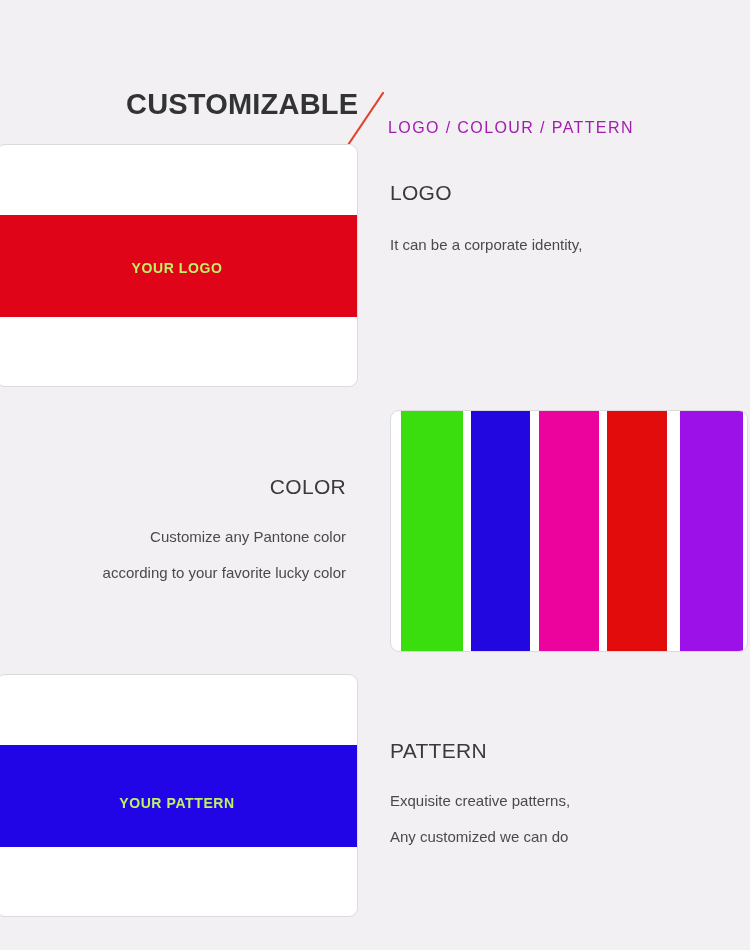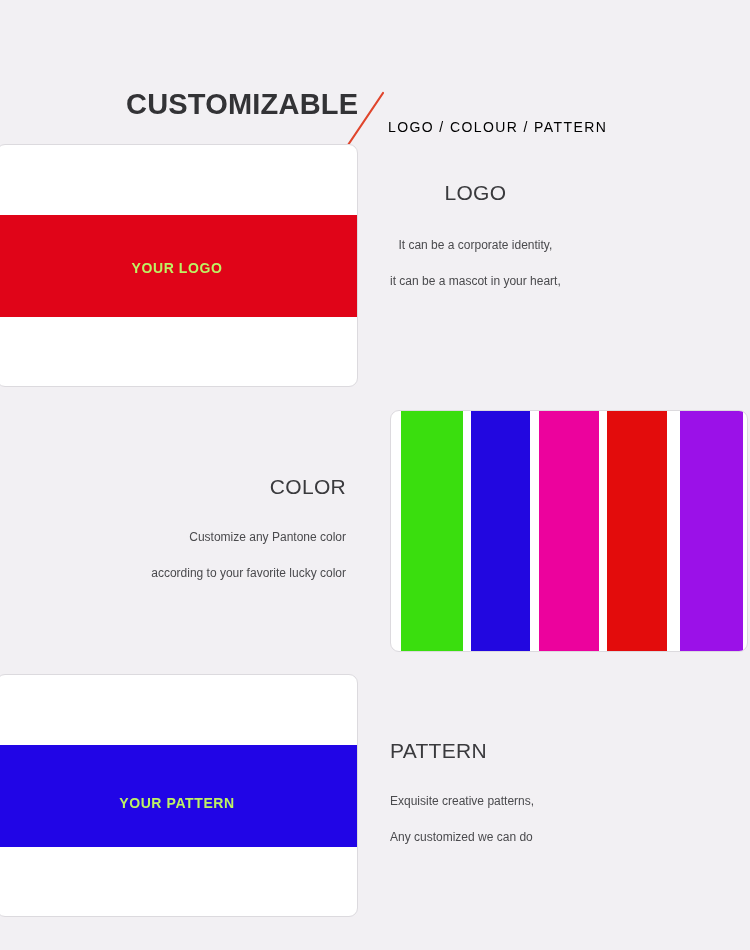--- a/index.html
+++ b/index.html
@@ -40,22 +40,22 @@
     left: 346px;
     top: 48px;
     width: 40px;
     height: 60px;
     pointer-events: none;
   }
   .header-subtitle {
     position: absolute;
     left: 388px;
     top: 80px;
-    font-size: 14px;
-    color: #000000;
+    font-size: 16px;
+    color: #a21caf;
     letter-spacing: 1.4px;
     white-space: nowrap;
     line-height: 1;
   }
 
   
   .mock-card {
     position: absolute;
     left: -4px;
     width: 362px;
@@ -95,27 +95,27 @@
   }
   .block-heading {
     font-size: 21px;
     color: #3a3a3d;
     line-height: 1;
     margin: 0 0 24px 0;
     letter-spacing: 0.3px;
     font-weight: normal;
   }
   .block-line {
-    font-size: 12px;
+    font-size: 15px;
     color: #4a4a4d;
     line-height: 36px;
     white-space: nowrap;
   }
 
-  #logo-text     { left: 390px; top: 182px; text-align: center; }
+  #logo-text     { left: 390px; top: 182px; text-align: left; }
   #color-text    { left: 20px;  top: 476px; width: 326px; text-align: right; }
   #pattern-text  { left: 390px; top: 740px; text-align: left; }
 
   #color-text .block-heading { margin-bottom: 22px; }
   #pattern-text .block-heading { margin-bottom: 22px; }
 
   
   .swatch-panel {
     position: absolute;
     left: 390px;
@@ -149,21 +149,20 @@
 
 <div class="mock-card" id="logo-card" style="background: rgb(255, 255, 255);">
   <div class="mock-band" id="logo-band" style="background: rgb(224, 4, 24);">
     <span class="mock-band-label">YOUR LOGO</span>
   </div>
 </div>
 
 <div class="text-block" id="logo-text">
   <div class="block-heading">LOGO</div>
   <div class="block-line">It can be a corporate identity,</div>
-  <div class="block-line">it can be a mascot in your heart,</div>
 </div>
 
 <div class="text-block" id="color-text">
   <div class="block-heading">COLOR</div>
   <div class="block-line">Customize any Pantone color</div>
   <div class="block-line">according to your favorite lucky color</div>
 </div>
 
 <div class="swatch-panel">
   <div class="swatch-strip" style="background: rgb(58, 222, 14); left: 10px; width: 62px;"></div>

